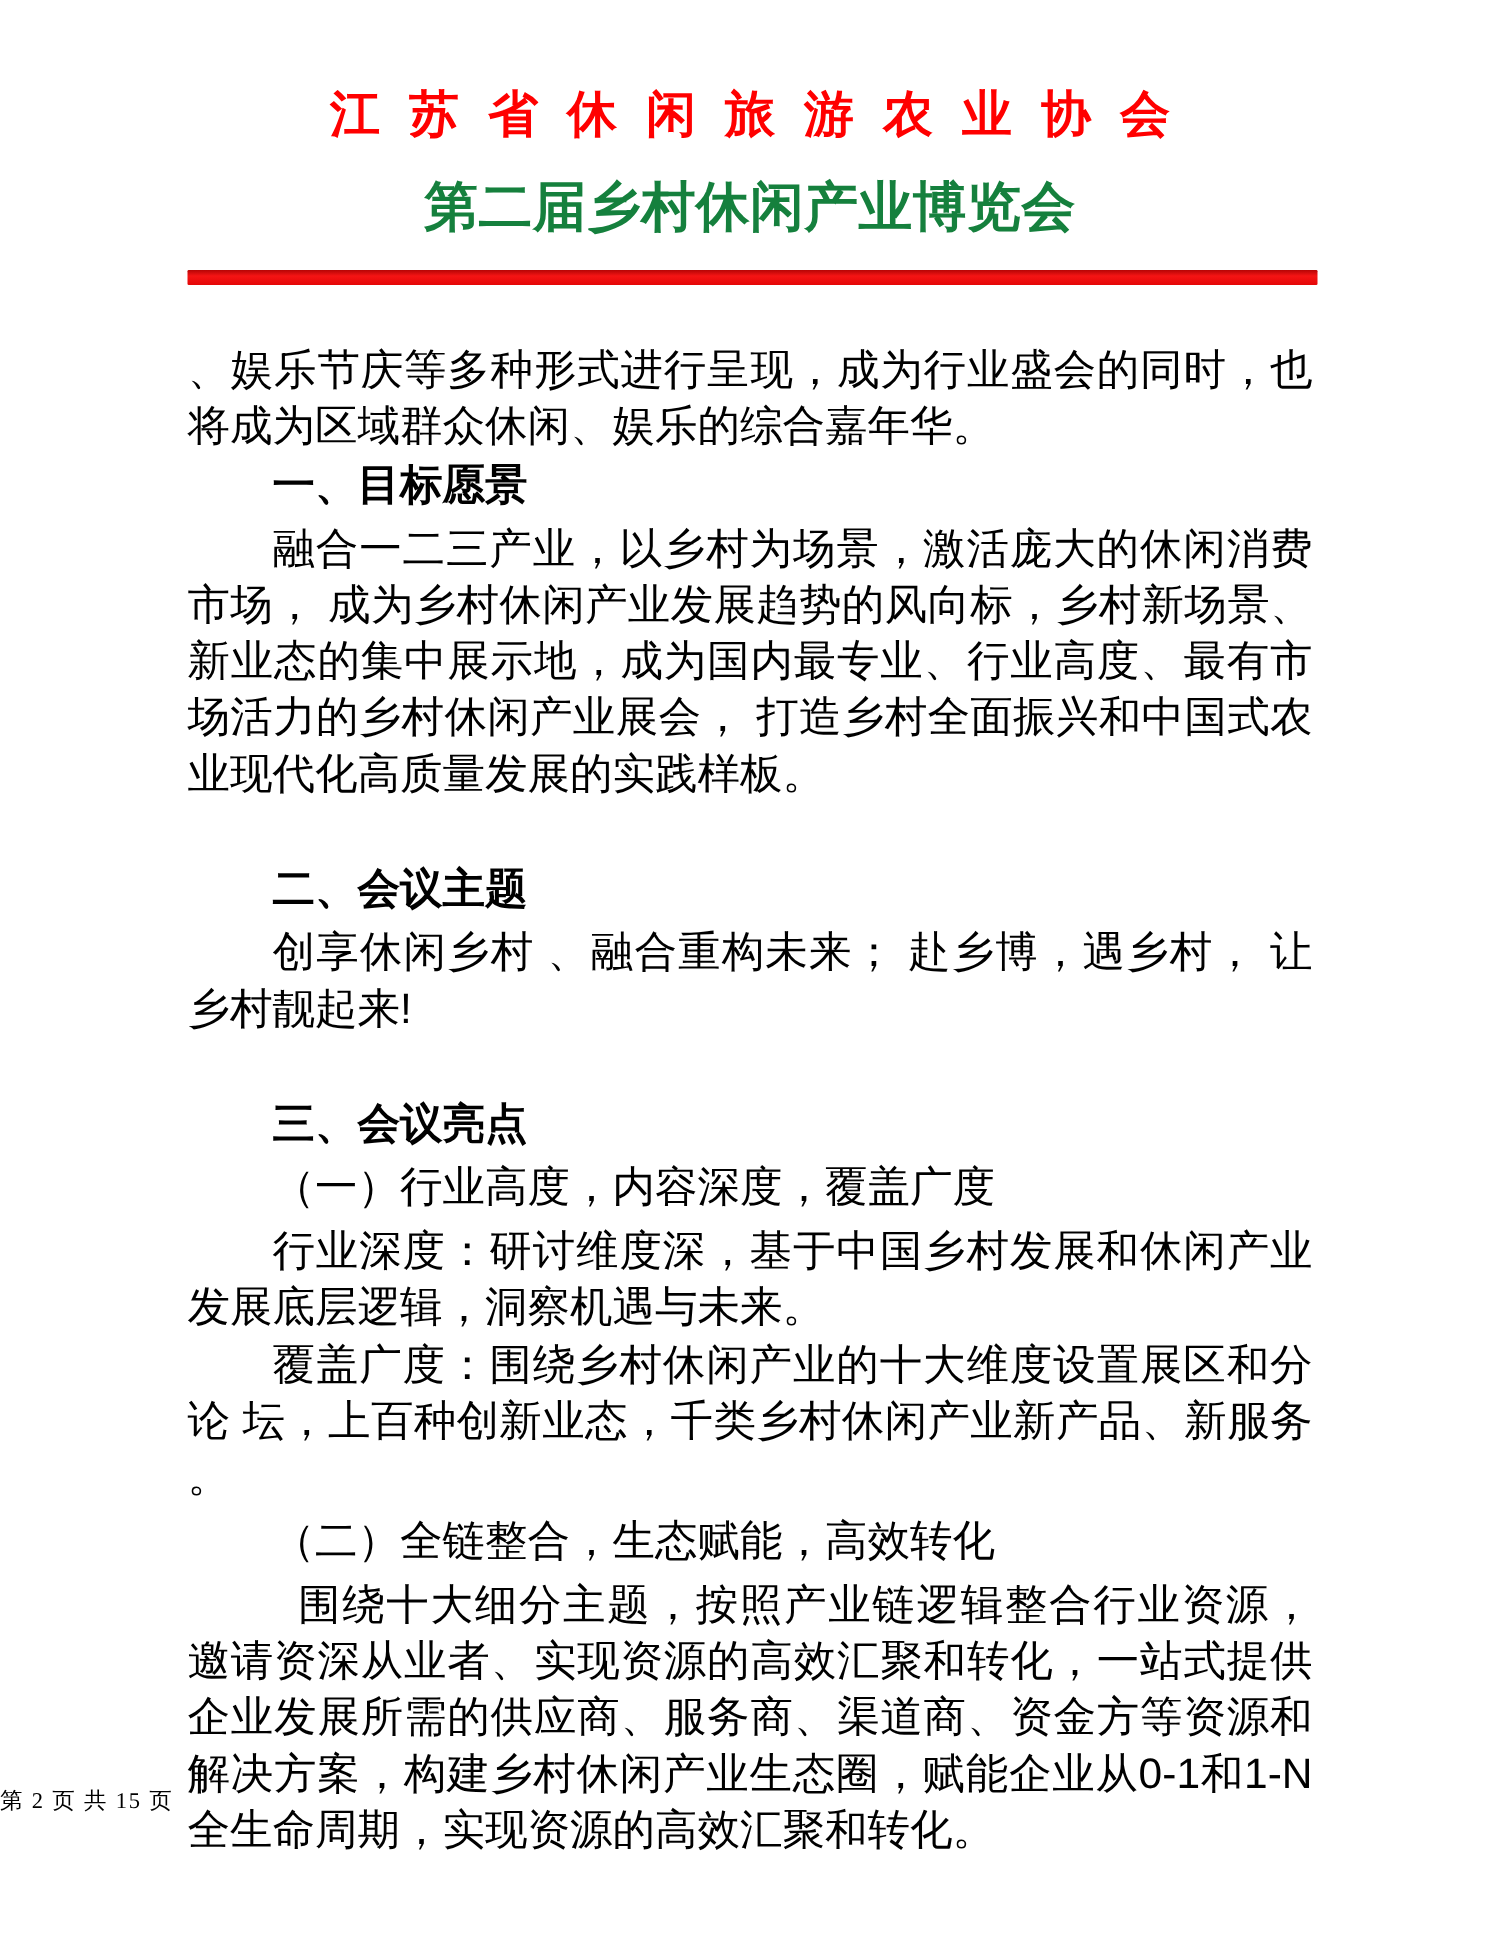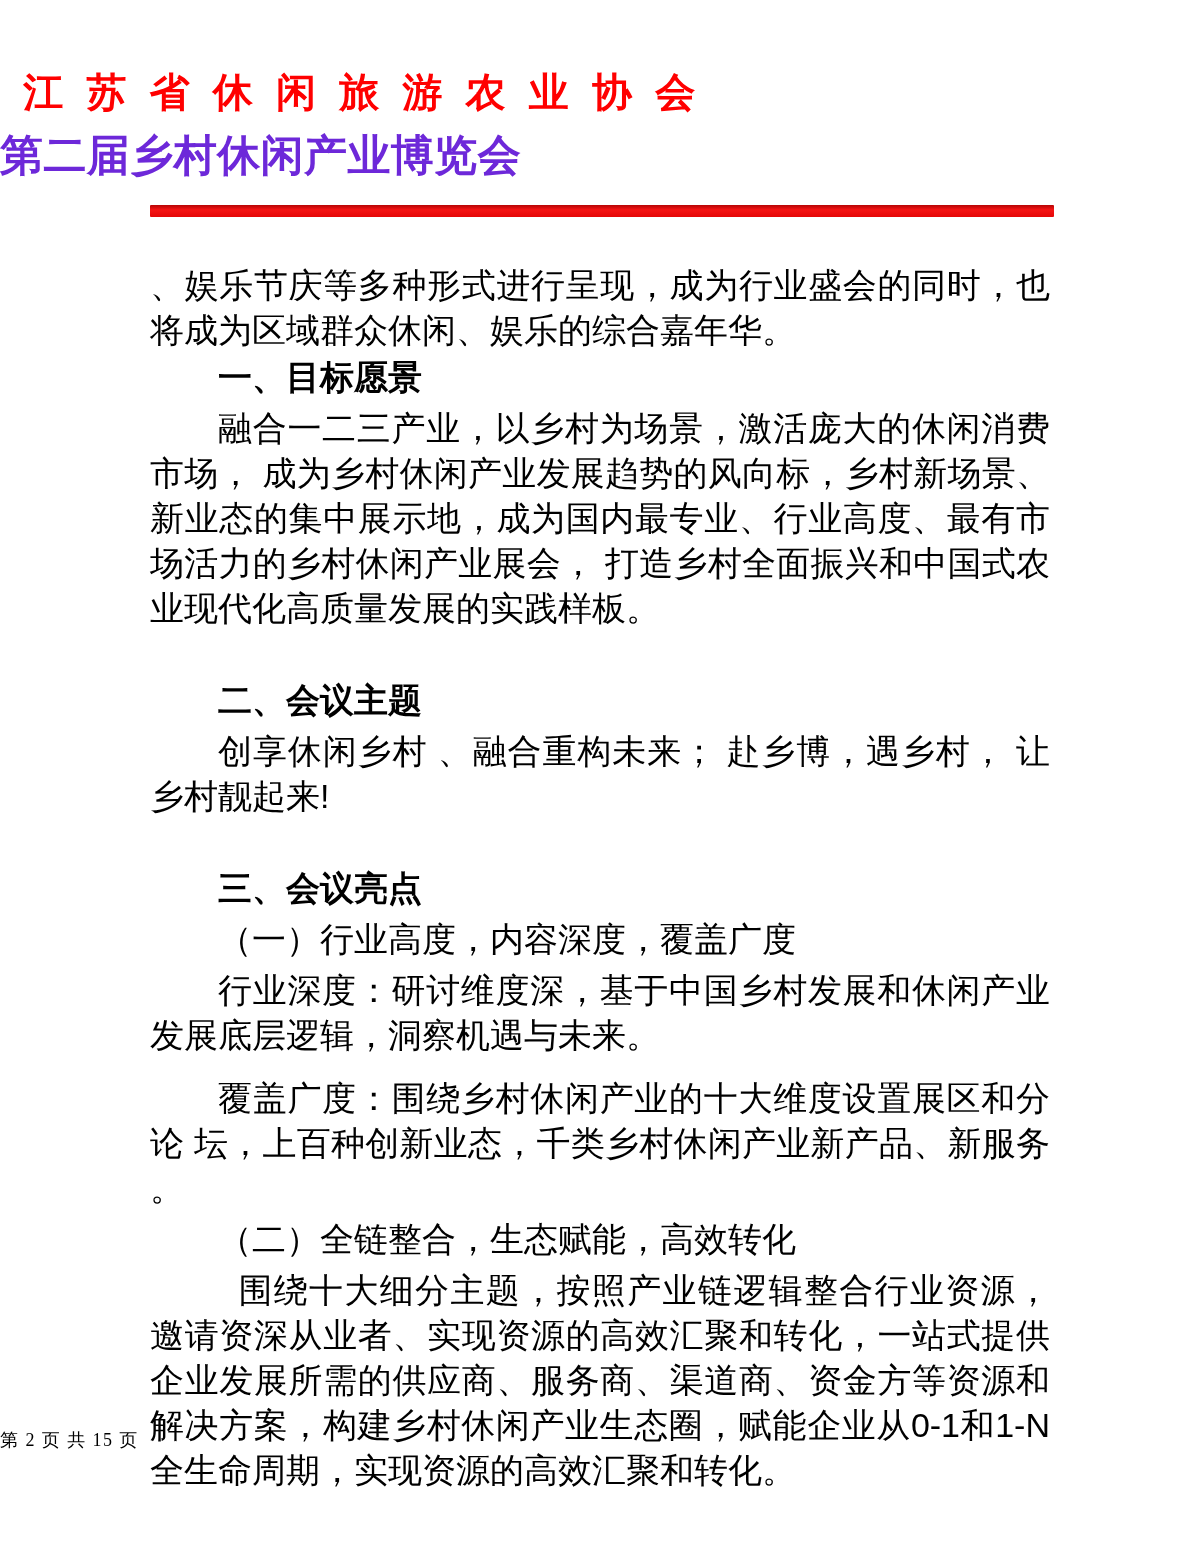--- a/index.html
+++ b/index.html
@@ -8,34 +8,35 @@
     width: 1200px;
     height: 1553px;
     margin: 0 auto;
     background: #ffffff;
     font-family: "Liberation Sans", sans-serif;
     color: #000000;
     overflow: hidden;
   }
   .doc-header {
     padding-top: 72px;
+    text-align: center;
   }
   .title-main {
     margin: 0;
     color: #ff0000;
     font-size: 40px;
     font-weight: 900;
     letter-spacing: 0.58em;
     text-indent: 0.58em; 
     line-height: 1.0;
     white-space: nowrap;
   }
   .title-sub {
-    margin: 22px 0 0 0;
-    color: #6d28d9;
+    margin: 33px 0 0 0;
+    color: #15803d;
     font-size: 43px;
     font-weight: 900;
     letter-spacing: 0.01em;
     line-height: 1.0;
     white-space: nowrap;
   }
   .red-rule {
     height: 12px;
     margin: 28px 146px 0 150px;
     background: linear-gradient(180deg, #b50505 0%, #f51414 40%, #e40707 100%);
@@ -86,20 +87,20 @@
 
   <div class="doc-body">
     <p class="flush first-block">、娱乐节庆等多种形式进行呈现，成为行业盛会的同时，也将成为区域群众休闲、娱乐的综合嘉年华。</p>
     <h3 class="hd">一、目标愿景</h3>
     <p class="ind">融合一二三产业，以乡村为场景，激活庞大的休闲消费市场， 成为乡村休闲产业发展趋势的风向标，乡村新场景、新业态的集中展示地，成为国内最专业、行业高度、最有市场活力的乡村休闲产业展会， 打造乡村全面振兴和中国式农业现代化高质量发展的实践样板。</p>
     <h3 class="hd gap">二、会议主题</h3>
     <p class="ind">创享休闲乡村 、融合重构未来； 赴乡博，遇乡村， 让乡村靓起来!</p>
     <h3 class="hd gap">三、会议亮点</h3>
     <p class="ind">（一）行业高度，内容深度，覆盖广度</p>
     <p class="ind">行业深度：研讨维度深，基于中国乡村发展和休闲产业发展底层逻辑，洞察机遇与未来。</p>
-    <p class="ind" style="margin-top:18px">覆盖广度：围绕乡村休闲产业的十大维度设置展区和分论 坛，上百种创新业态，千类乡村休闲产业新产品、新服务。</p>
+    <p class="ind" style="margin-top:1px">覆盖广度：围绕乡村休闲产业的十大维度设置展区和分论 坛，上百种创新业态，千类乡村休闲产业新产品、新服务。</p>
     <p class="ind">（二）全链整合，生态赋能，高效转化</p>
     <p class="ind-lg">围绕十大细分主题，按照产业链逻辑整合行业资源，邀请资深从业者、实现资源的高效汇聚和转化，一站式提供企业发展所需的供应商、服务商、渠道商、资金方等资源和解决方案，构建乡村休闲产业生态圈，赋能企业从0-1和1-N全生命周期，实现资源的高效汇聚和转化。</p>
   </div>
 
   <div class="footer">第 2 页 共 15 页</div>
 
 </div>
 
 </body></html>

